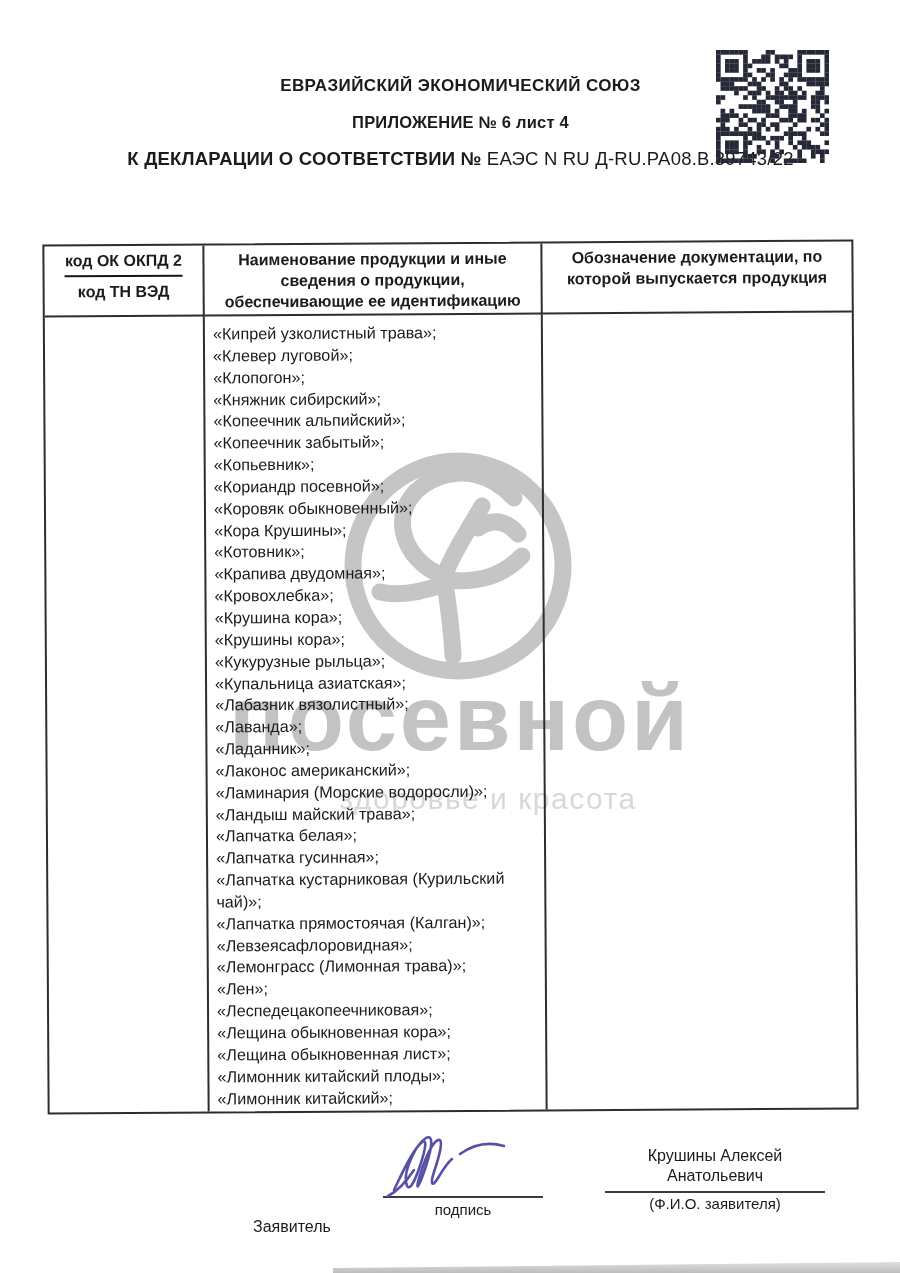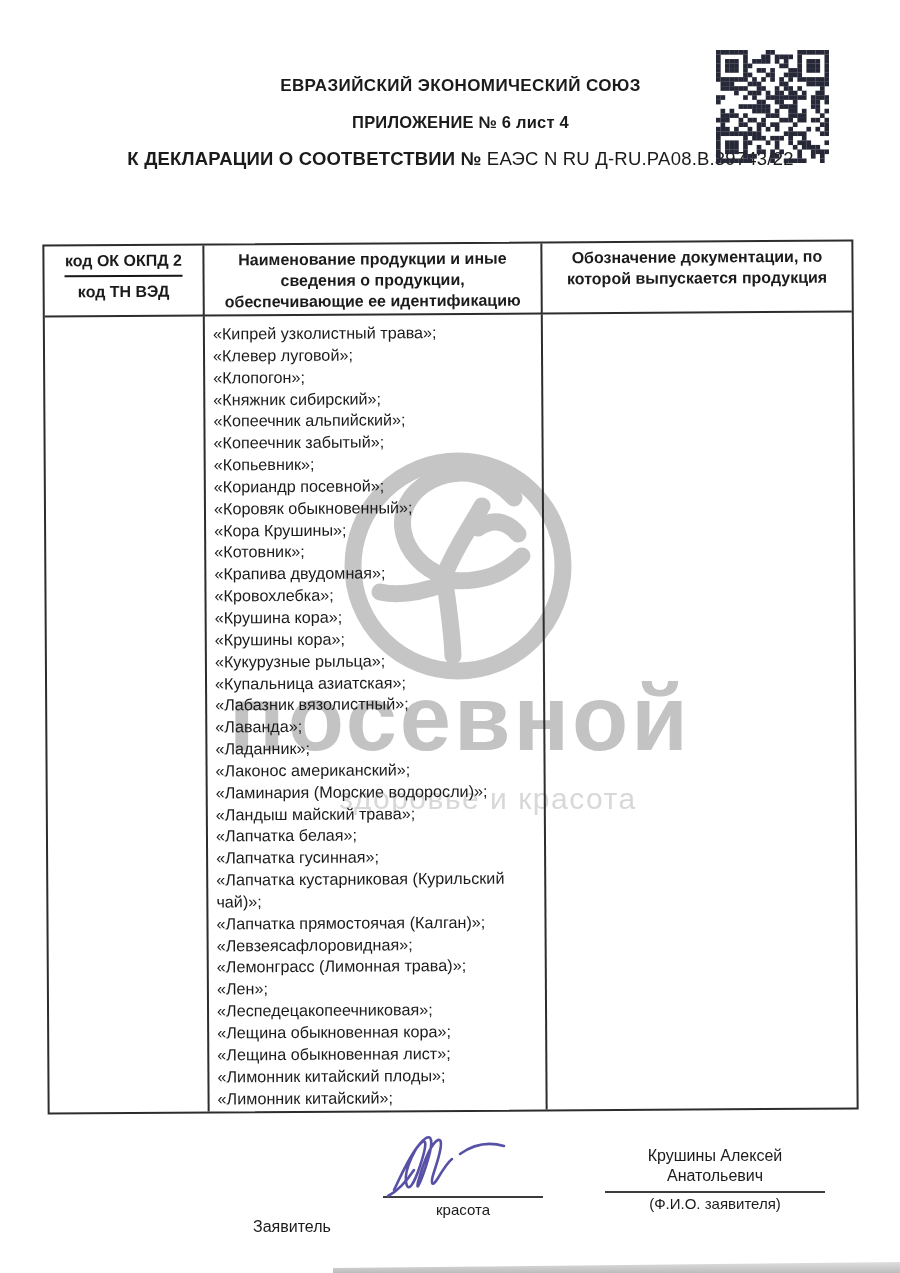--- a/index.html
+++ b/index.html
@@ -464,21 +464,21 @@
   </div>
 
   <div class="ft-label">Заявитель</div>
 
   <svg class="sig-svg" viewBox="0 0 200 68" fill="none" stroke="#5751a5" stroke-width="2.6" stroke-linecap="round" stroke-linejoin="round">
     <path d="M16,58 C22,46 32,22 42,12 C50,4 48,16 42,34 C36,52 30,62 28,50 C26,38 38,12 48,6 C56,2 54,16 48,34 C42,52 38,60 40,50 C44,36 52,12 60,8 C66,6 62,22 56,40 C52,52 54,56 60,46 C66,36 70,30 74,27"></path>
     <path d="M36,38 C28,50 18,60 10,64"></path>
     <path d="M82,22 C96,12 112,10 126,14"></path>
   </svg>
   <div class="sig-line"></div>
-  <div class="sig-caption">красота</div>
+  <div class="sig-caption">подпись</div>
 
   <div class="name-block">
     <div>Крушины Алексей</div>
     <div>Анатольевич</div>
   </div>
   <div class="name-line"></div>
   <div class="name-caption">(Ф.И.О. заявителя)</div>
 
   <div class="scan-strip"></div>
 </div>

